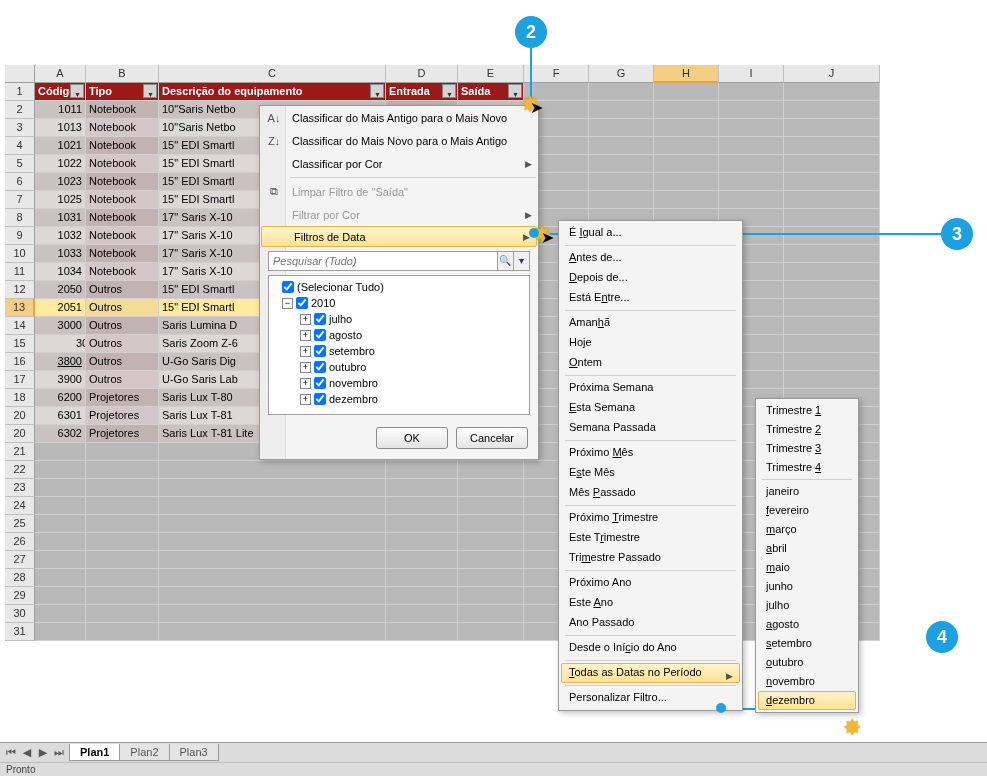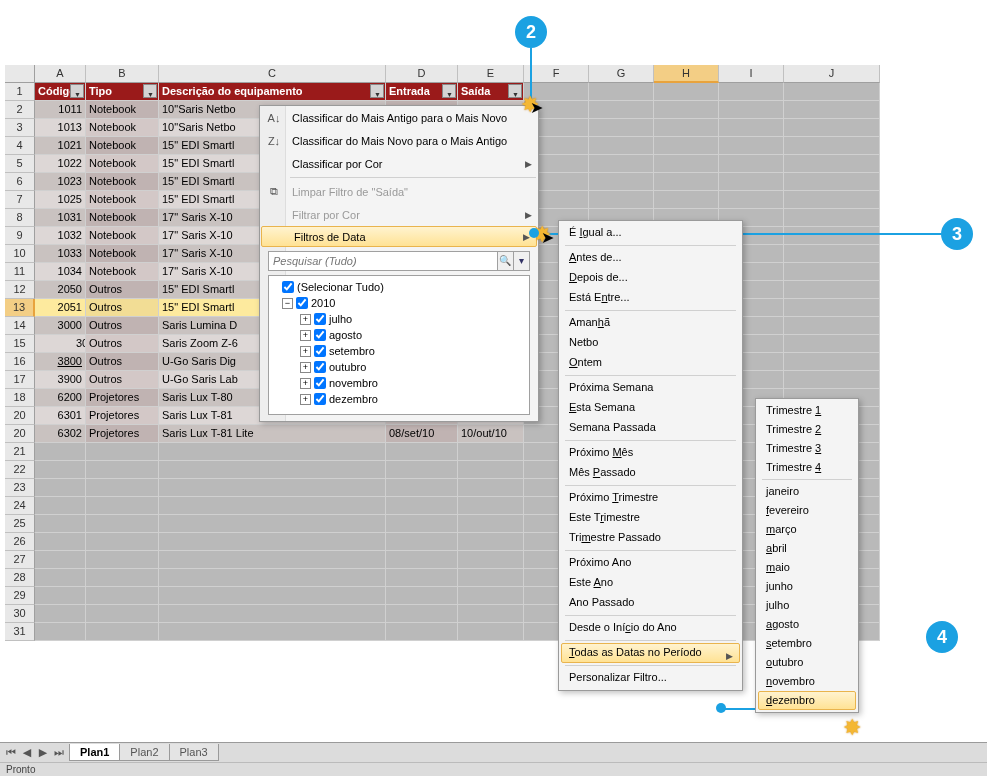--- a/index.html
+++ b/index.html
@@ -598,39 +598,44 @@
             <input type="checkbox" checked="" style="">
             <span>novembro</span>
           </div>
           <div class="tree-item" style="padding-left: 28px;">
             <span class="exp">+</span>
             <input type="checkbox" checked="" style="">
             <span>dezembro</span>
           </div>
         </div>
     </div>
+    <div class="btns">
+      <button>OK</button>
+      <button>Cancelar</button>
+    </div>
   </div>
 </div>
 
 <div class="submenu">
     <div class="srow">É <u>I</u>gual a...</div>
     <div class="ssep"></div>
     <div class="srow"><u>A</u>ntes de...</div>
     <div class="srow"><u>D</u>epois de...</div>
     <div class="srow">Está E<u>n</u>tre...</div>
     <div class="ssep"></div>
     <div class="srow">Aman<u>h</u>ã</div>
-    <div class="srow">Netbo</div>
+    <div class="srow">Hoje</div>
     <div class="srow"><u>O</u>ntem</div>
     <div class="ssep"></div>
     <div class="srow">Próxima Semana</div>
     <div class="srow"><u>E</u>sta Semana</div>
     <div class="srow">Semana Passada</div>
     <div class="ssep"></div>
     <div class="srow">Próximo <u>M</u>ês</div>
+    <div class="srow">E<u>s</u>te Mês</div>
     <div class="srow">Mês <u>P</u>assado</div>
     <div class="ssep"></div>
     <div class="srow">Próximo <u>T</u>rimestre</div>
     <div class="srow">Este T<u>r</u>imestre</div>
     <div class="srow">Tri<u>m</u>estre Passado</div>
     <div class="ssep"></div>
     <div class="srow">Próximo Ano</div>
     <div class="srow">Este <u>A</u>no</div>
     <div class="srow">Ano Passado</div>
     <div class="ssep"></div>

